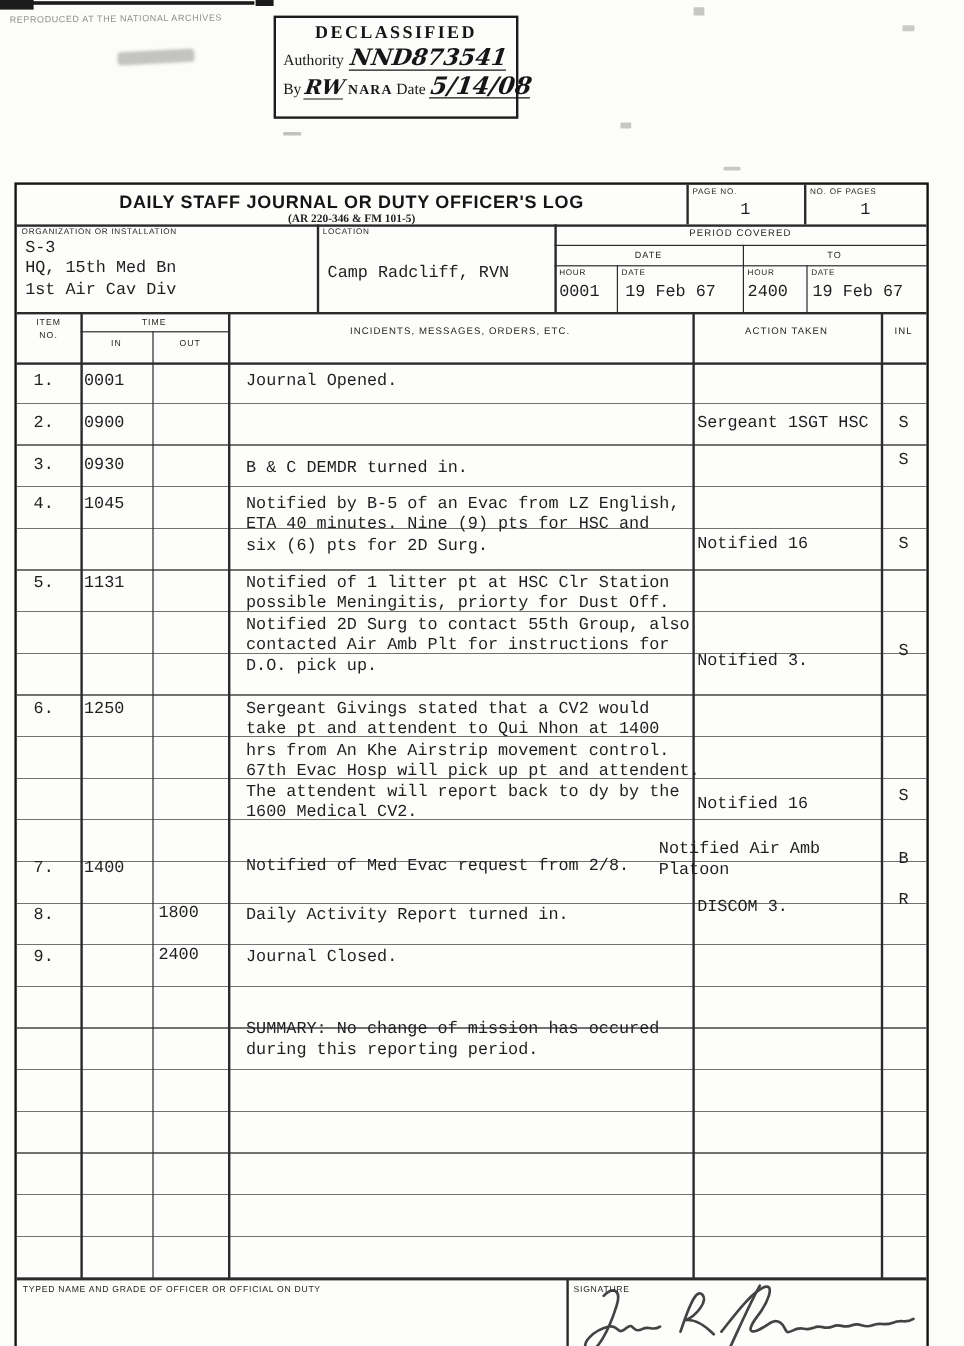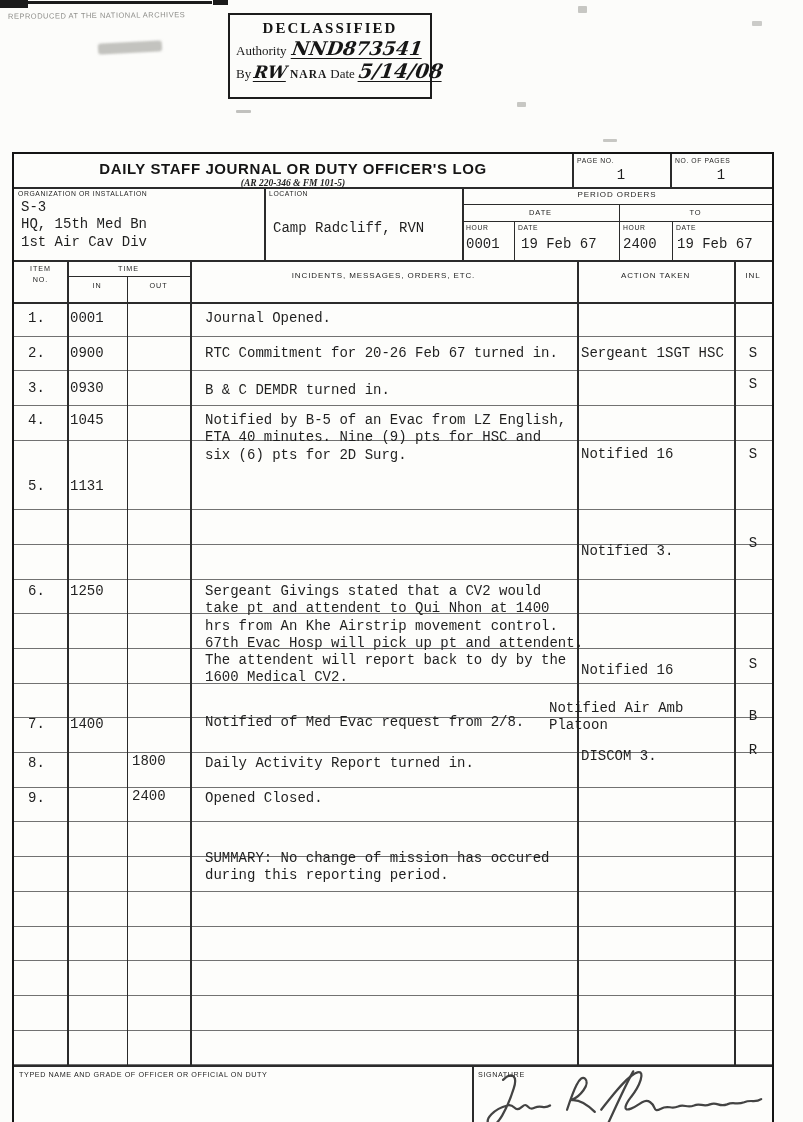--- a/index.html
+++ b/index.html
@@ -32,21 +32,21 @@
   .lbl{position:absolute;font-size:6.8px;letter-spacing:.6px;color:#242424;white-space:nowrap;}
   .lbl2{position:absolute;font-size:8px;letter-spacing:.9px;color:#242424;white-space:nowrap;
         text-align:center;}
   .mono{font-family:"Liberation Mono","DejaVu Sans Mono",monospace;font-size:14px;
         line-height:17.3px;color:#1f1f1f;}
   .cell{position:absolute;white-space:pre-line;}
   .ctr{text-align:center;}
   .title{position:absolute;left:0;top:6px;width:558px;text-align:center;font-weight:bold;
         font-size:15px;letter-spacing:.6px;color:#151515;}
   .subtitle{position:absolute;left:0;top:24px;width:558px;text-align:center;
-        font-family:"Liberation Serif",serif;font-style:italic;font-weight:bold;font-size:9.5px;}
+        font-family:"Liberation Serif",serif;font-weight:bold;font-size:9.5px;}
   .sig-svg{position:absolute;left:440px;top:904px;width:320px;height:80px;overflow:visible;}
 </style>
 </head>
 <body>
 
 <div class="page">
 
   <div class="artifact" style="left:0;top:0;width:28px;height:8px"></div>
   <div class="artifact" style="left:26px;top:1px;width:186px;height:3px"></div>
   <div class="artifact" style="left:213px;top:0;width:15px;height:5px"></div>
@@ -107,21 +107,21 @@
     <div class="cell mono ctr" style="left:558px;top:13px;width:98px">1</div>
     <div class="lbl" style="left:661px;top:3px">NO. OF PAGES</div>
     <div class="cell mono ctr" style="left:656px;top:13px;width:102px">1</div>
 
     <div class="lbl" style="left:4px;top:36px">ORGANIZATION OR INSTALLATION</div>
     <div class="cell mono" style="left:7px;top:45px;width:240px">S-3
 HQ, 15th Med Bn
 1st Air Cav Div</div>
     <div class="lbl" style="left:255px;top:36px">LOCATION</div>
     <div class="cell mono" style="left:259px;top:66px;width:186px">Camp Radcliff, RVN</div>
-    <div class="lbl2" style="left:448px;top:36px;width:310px">PERIOD ORDERS</div>
+    <div class="lbl2" style="left:448px;top:36px;width:310px">PERIOD COVERED</div>
     <div class="lbl2" style="left:448px;top:54px;width:157px;font-size:7.5px">DATE</div>
     <div class="lbl2" style="left:605px;top:54px;width:153px;font-size:7.5px">TO</div>
     <div class="lbl" style="left:452px;top:70px">HOUR</div>
     <div class="lbl" style="left:504px;top:70px">DATE</div>
     <div class="lbl" style="left:609px;top:70px">HOUR</div>
     <div class="lbl" style="left:662px;top:70px">DATE</div>
     <div class="cell mono" style="left:452px;top:82px">0001</div>
     <div class="cell mono" style="left:507px;top:82px">19 Feb 67</div>
     <div class="cell mono" style="left:609px;top:82px">2400</div>
     <div class="cell mono" style="left:663px;top:82px">19 Feb 67</div>
@@ -134,39 +134,43 @@
     <div class="lbl2" style="left:176px;top:117px;width:387px">INCIDENTS, MESSAGES, ORDERS, ETC.</div>
     <div class="lbl2" style="left:563px;top:117px;width:157px">ACTION TAKEN</div>
     <div class="lbl2" style="left:720px;top:117px;width:38px">INL</div>
 
     <div class="cell mono" style="left:14px;top:156px;width:40px">1.</div>
     <div class="cell mono" style="left:56px;top:156px;width:55px">0001</div>
     <div class="cell mono" style="left:191px;top:156px;width:382px">Journal Opened.</div>
 
     <div class="cell mono" style="left:14px;top:191px;width:40px">2.</div>
     <div class="cell mono" style="left:56px;top:191px;width:55px">0900</div>
-    <div class="cell mono" style="left:191px;top:191px;width:382px">RTC Commitment for 20-26 Feb 67 turned in.</div>
     <div class="cell mono" style="left:567px;top:191px;width:152px">Sergeant 1SGT HSC</div>
     <div class="cell mono ctr" style="left:720px;top:191px;width:38px">S</div>
 
     <div class="cell mono" style="left:14px;top:226px;width:40px">3.</div>
     <div class="cell mono" style="left:56px;top:226px;width:55px">0930</div>
     <div class="cell mono" style="left:191px;top:228px;width:382px">B &amp; C DEMDR turned in.</div>
     <div class="cell mono ctr" style="left:720px;top:222px;width:38px">S</div>
 
     <div class="cell mono" style="left:14px;top:258px;width:40px">4.</div>
     <div class="cell mono" style="left:56px;top:258px;width:55px">1045</div>
     <div class="cell mono" style="left:191px;top:258px;width:382px">Notified by B-5 of an Evac from LZ English,
 ETA 40 minutes. Nine (9) pts for HSC and
 six (6) pts for 2D Surg.</div>
     <div class="cell mono" style="left:567px;top:292px;width:152px">Notified 16</div>
     <div class="cell mono ctr" style="left:720px;top:292px;width:38px">S</div>
 
     <div class="cell mono" style="left:14px;top:324px;width:40px">5.</div>
     <div class="cell mono" style="left:56px;top:324px;width:55px">1131</div>
+    <div class="cell mono" style="left:191px;top:324px;width:382px">Notified of 1 litter pt at HSC Clr Station
+possible Meningitis, priorty for Dust Off.
+Notified 2D Surg to contact 55th Group, also
+contacted Air Amb Plt for instructions for
+D.O. pick up.</div>
     <div class="cell mono" style="left:567px;top:389px;width:152px">Notified 3.</div>
     <div class="cell mono ctr" style="left:720px;top:381px;width:38px">S</div>
 
     <div class="cell mono" style="left:14px;top:429px;width:40px">6.</div>
     <div class="cell mono" style="left:56px;top:429px;width:55px">1250</div>
     <div class="cell mono" style="left:191px;top:429px;width:382px">Sergeant Givings stated that a CV2 would
 take pt and attendent to Qui Nhon at 1400
 hrs from An Khe Airstrip movement control.
 67th Evac Hosp will pick up pt and attendent.
 The attendent will report back to dy by the
@@ -182,21 +186,21 @@
     <div class="cell mono ctr" style="left:720px;top:554px;width:38px">B</div>
 
     <div class="cell mono" style="left:14px;top:601px;width:40px">8.</div>
     <div class="cell mono" style="left:118px;top:599px;width:55px">1800</div>
     <div class="cell mono" style="left:191px;top:601px;width:382px">Daily Activity Report turned in.</div>
     <div class="cell mono" style="left:567px;top:594px;width:152px">DISCOM 3.</div>
     <div class="cell mono ctr" style="left:720px;top:588px;width:38px">R</div>
 
     <div class="cell mono" style="left:14px;top:636px;width:40px">9.</div>
     <div class="cell mono" style="left:118px;top:634px;width:55px">2400</div>
-    <div class="cell mono" style="left:191px;top:636px;width:382px">Opened Closed.</div>
+    <div class="cell mono" style="left:191px;top:636px;width:382px">Journal Closed.</div>
 
     <div class="cell mono" style="left:191px;top:696px;width:382px">SUMMARY: No change of mission has occured
 during this reporting period.</div>
 
     <div class="lbl" style="left:5px;top:916px;font-size:7.2px">TYPED NAME AND GRADE OF OFFICER OR OFFICIAL ON DUTY</div>
     <div class="lbl" style="left:464px;top:916px;font-size:7.2px">SIGNATURE</div>
     <svg class="sig-svg" viewBox="0 0 300 70" aria-label="John R Sperandio">
       <g fill="none" stroke="#2a2a2a" stroke-width="2.1" stroke-linecap="round" opacity=".88">
         <path d="M46 18 C54 10 60 14 56 26 C51 42 40 66 33 60 C28 55 38 45 50 42 C58 40 56 50 64 43 C70 38 68 48 76 44 C82 41 84 46 90 42"></path>
         <path d="M106 46 C112 28 118 12 123 17 C128 22 118 34 110 37 C118 36 126 42 132 48"></path>

